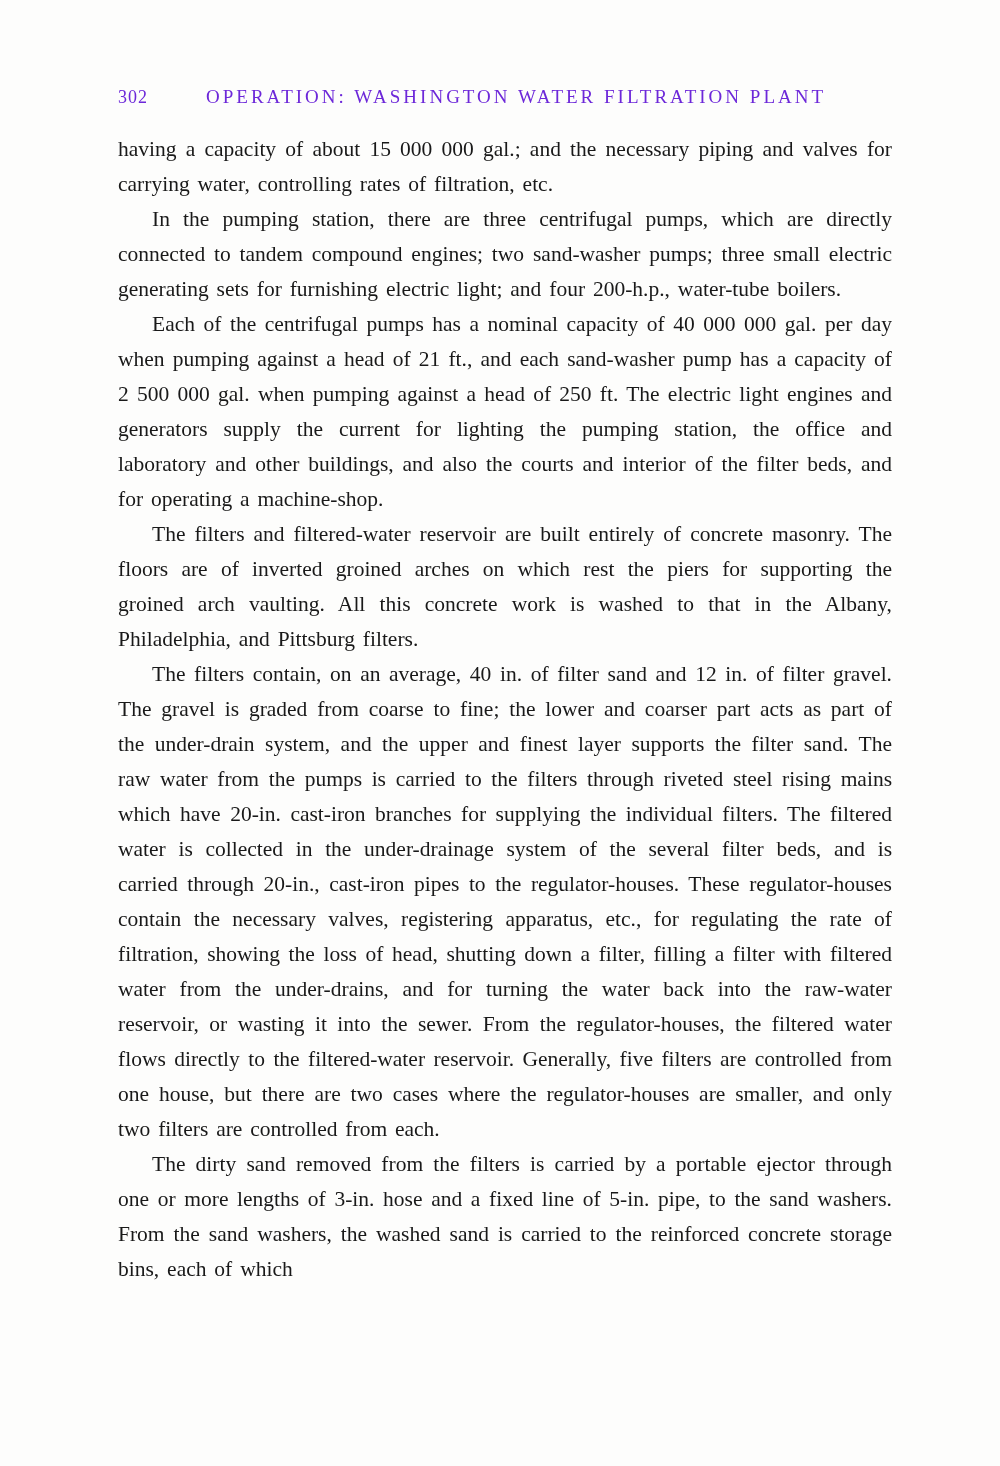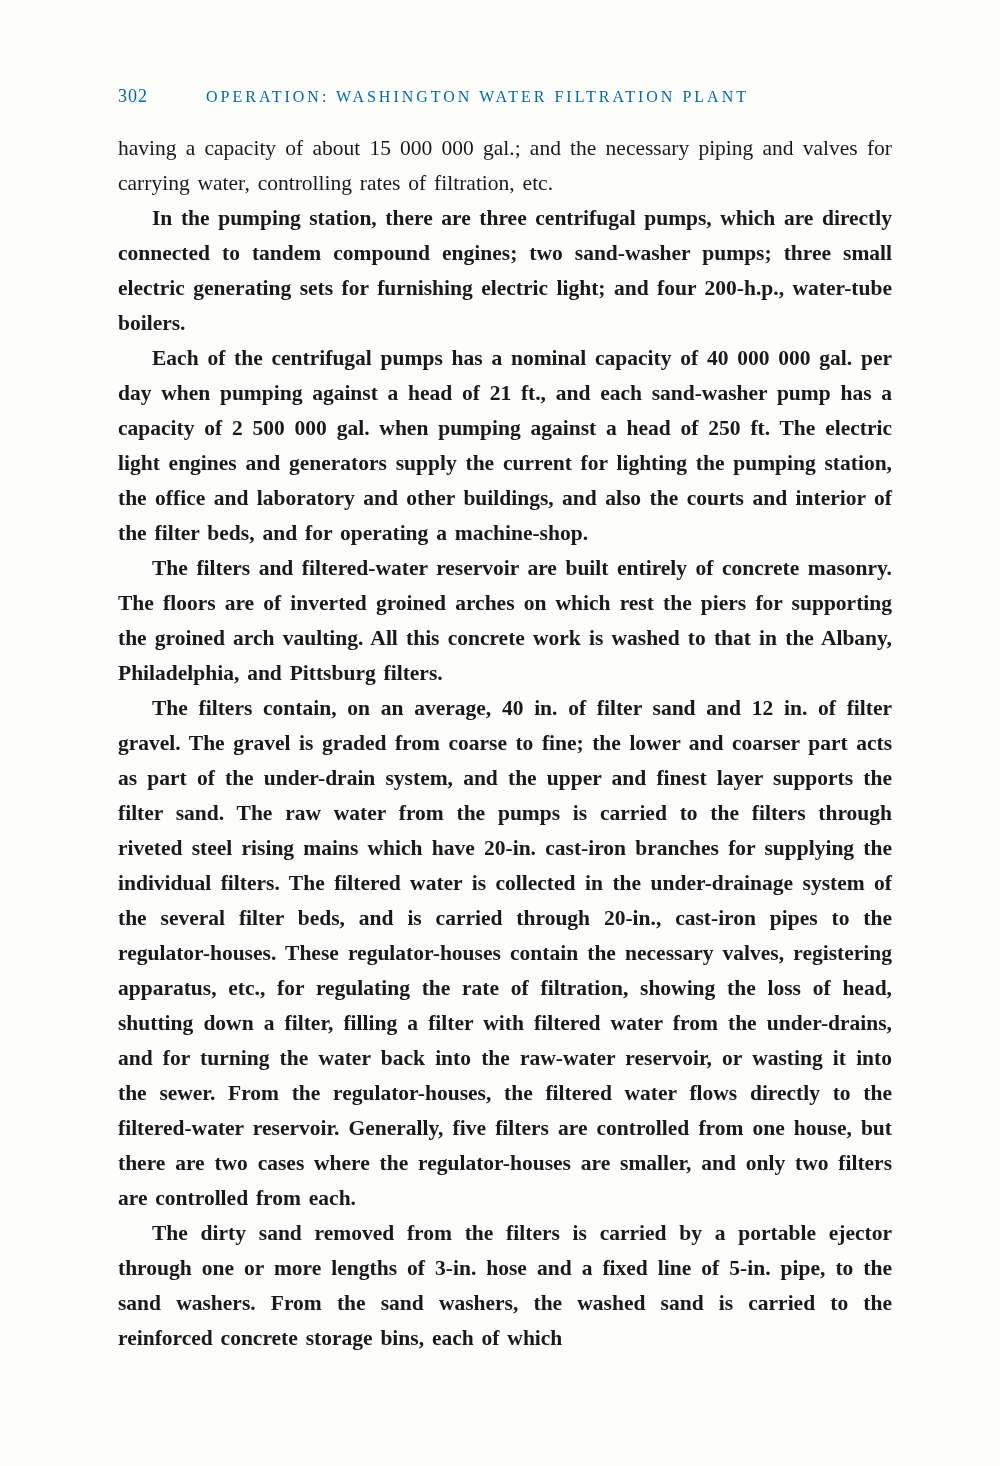--- a/index.html
+++ b/index.html
@@ -19,43 +19,42 @@
     position: absolute;
     left: 118px;
     top: 86px;
     width: 774px;
   }
   .running-head {
     display: flex;
     align-items: baseline;
     font-size: 17px;
     letter-spacing: 3px;
-    color: #0369a1;
+    color: #6d28d9;
     margin-bottom: 24px;
     white-space: nowrap;
   }
   .page-num {
     font-size: 18px;
     letter-spacing: 1px;
     margin-right: 58px;
   }
   .head-title {
-    font-size: 16px;
+    font-size: 19px;
   }
   .body-text p {
     margin: 0;
     font-size: 21.5px;
     line-height: 35px;
     text-align: justify;
     word-spacing: 2.5px;
     color: #191919;
   }
   .body-text p.indent {
     text-indent: 34px;
-    font-weight: bold;
   }
 </style>
 </head>
 <body>
 
 <div class="page">
 
   <div class="running-head">
     <span class="page-num">302</span>
     <span class="head-title">OPERATION: WASHINGTON WATER FILTRATION PLANT</span>

